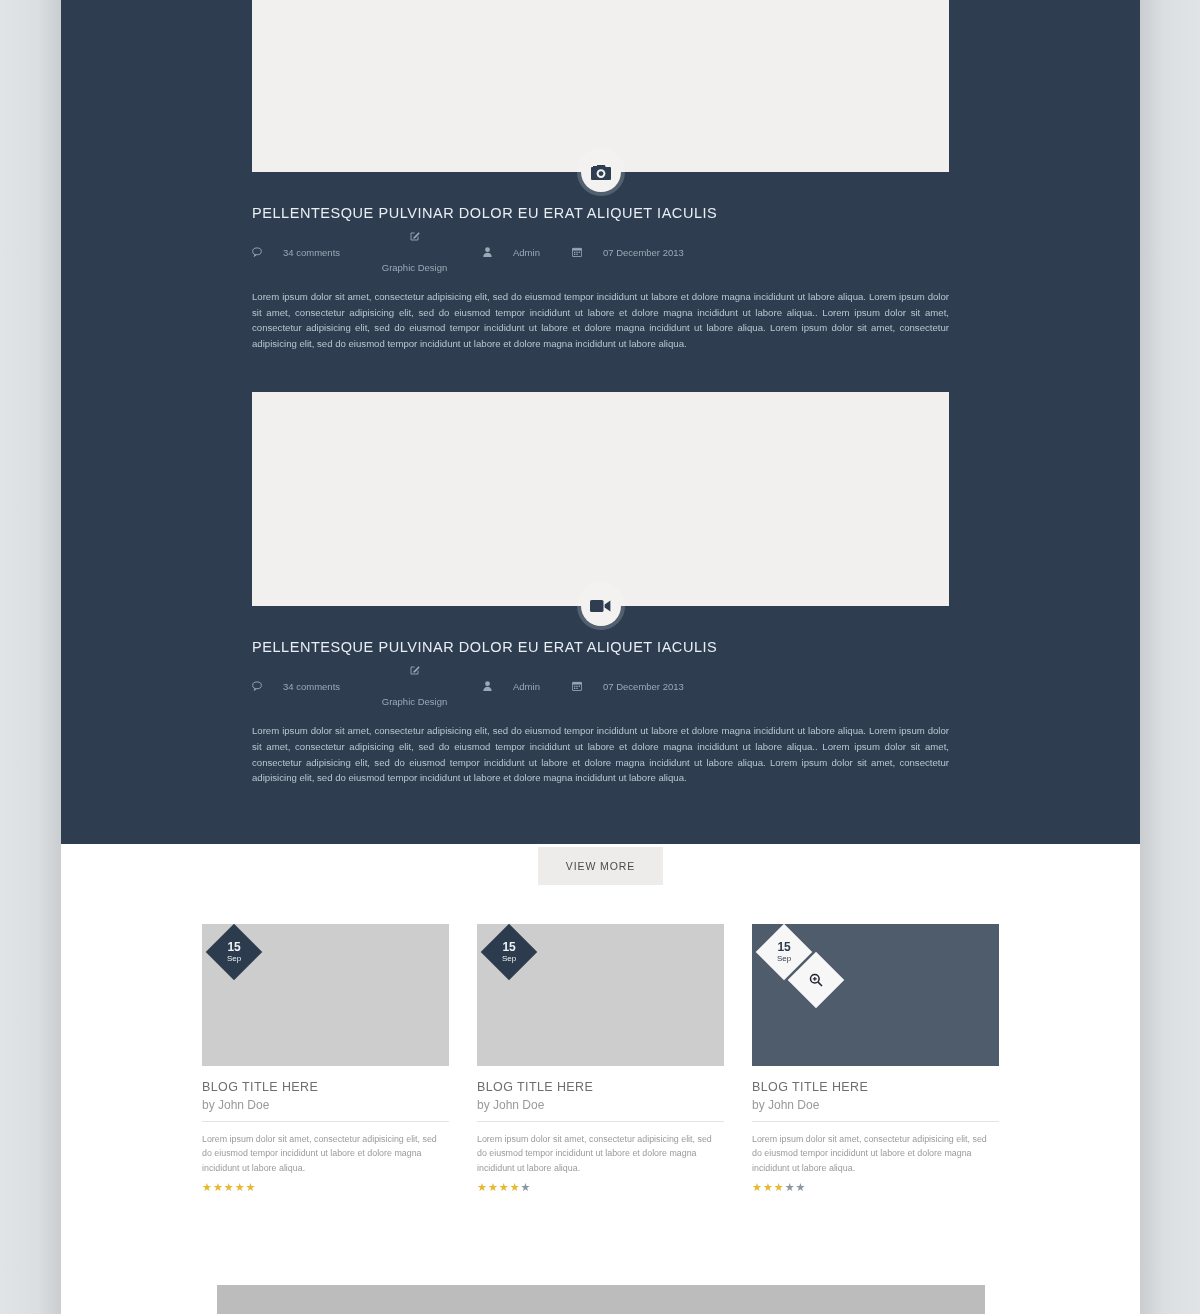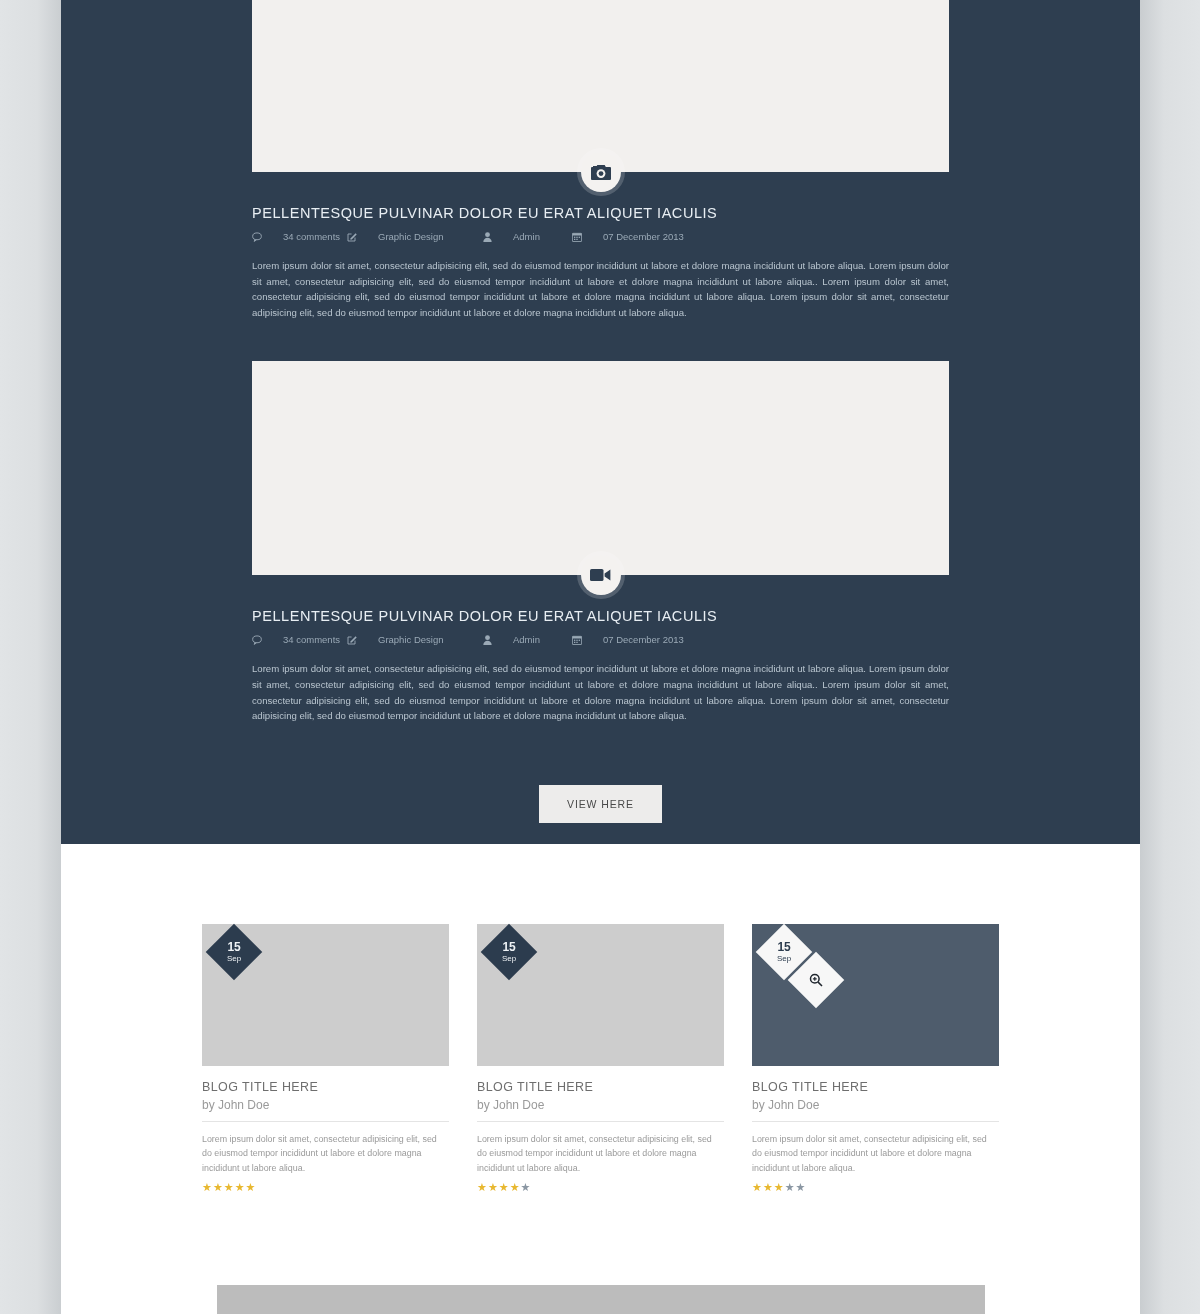--- a/index.html
+++ b/index.html
@@ -99,21 +99,21 @@
     font-size: 9.5px;
     color: #9aa9b6;
     margin-bottom: 16px;
   }
   .meta-item {
     display: flex;
     align-items: center;
     gap: 21px;
   }
   .meta-item.m-comments { width: 95px; }
-  .meta-item.m-category { width: 135px; }
+  .meta-item.m-category { width: 135px; flex-direction: column; }
   .meta-item.m-author   { width: 90px; }
   .meta-item.m-date     { width: auto; align-items: center; }
   .meta-icon {
     display: inline-flex;
     width: 10px;
     height: 10px;
     align-items: center;
     justify-content: center;
   }
   .meta-icon svg { display: block; }
@@ -365,21 +365,21 @@
               </svg>
             </span>
             <span>07 December 2013</span>
           </span>
         </div>
         <p class="post-text">Lorem ipsum dolor sit amet, consectetur adipisicing elit, sed do eiusmod tempor incididunt ut labore et  dolore magna incididunt ut labore aliqua.  Lorem ipsum dolor sit amet, consectetur adipisicing elit, sed do eiusmod tempor incididunt ut labore et  dolore magna incididunt ut labore aliqua.. Lorem ipsum dolor sit amet, consectetur adipisicing elit, sed do eiusmod tempor incididunt ut labore et  dolore magna incididunt ut labore aliqua.  Lorem ipsum dolor sit amet, consectetur adipisicing elit, sed do eiusmod tempor incididunt ut labore et  dolore magna incididunt ut labore aliqua.</p>
       </div>
     </article>
 
     <div class="view-more-wrap">
-      <button class="view-more-btn">VIEW HERE</button>
+      <button class="view-more-btn">VIEW MORE</button>
     </div>
   </section>
 
   <section class="cards-section">
     <div class="cards-row">
 
       <div class="card">
         <div class="card-thumb">
           <div class="date-diamond">
             <span class="date-inner">

